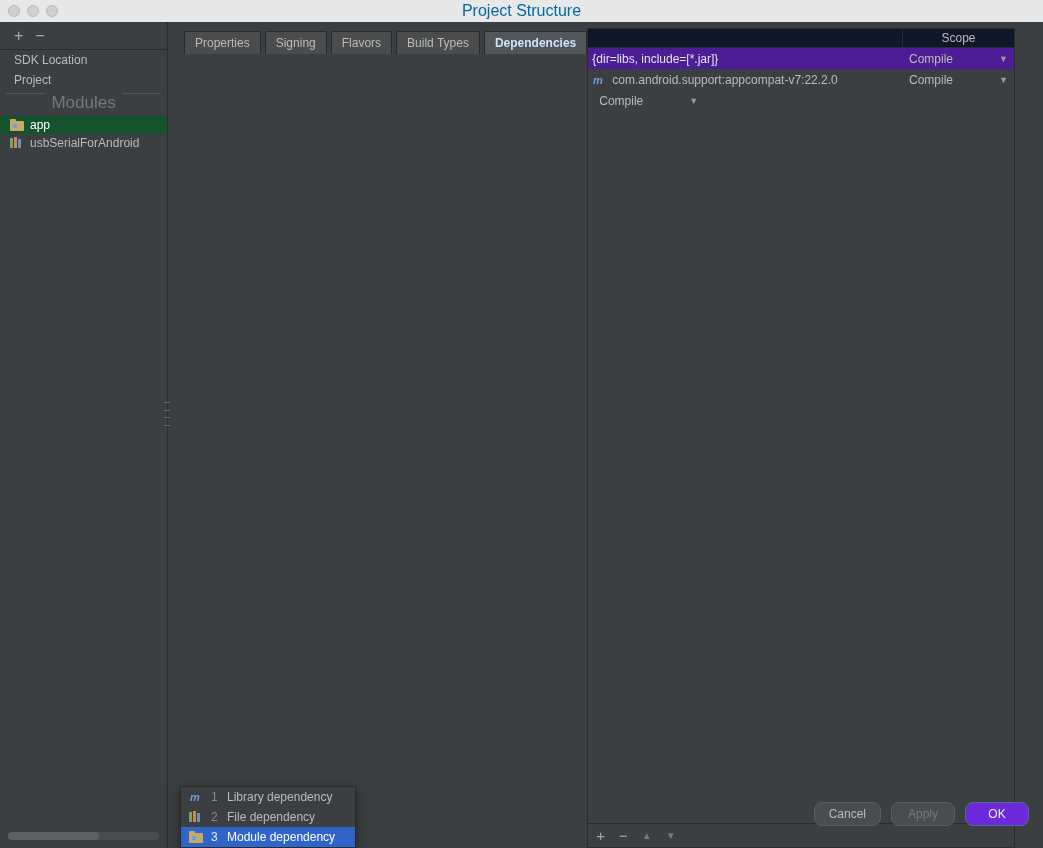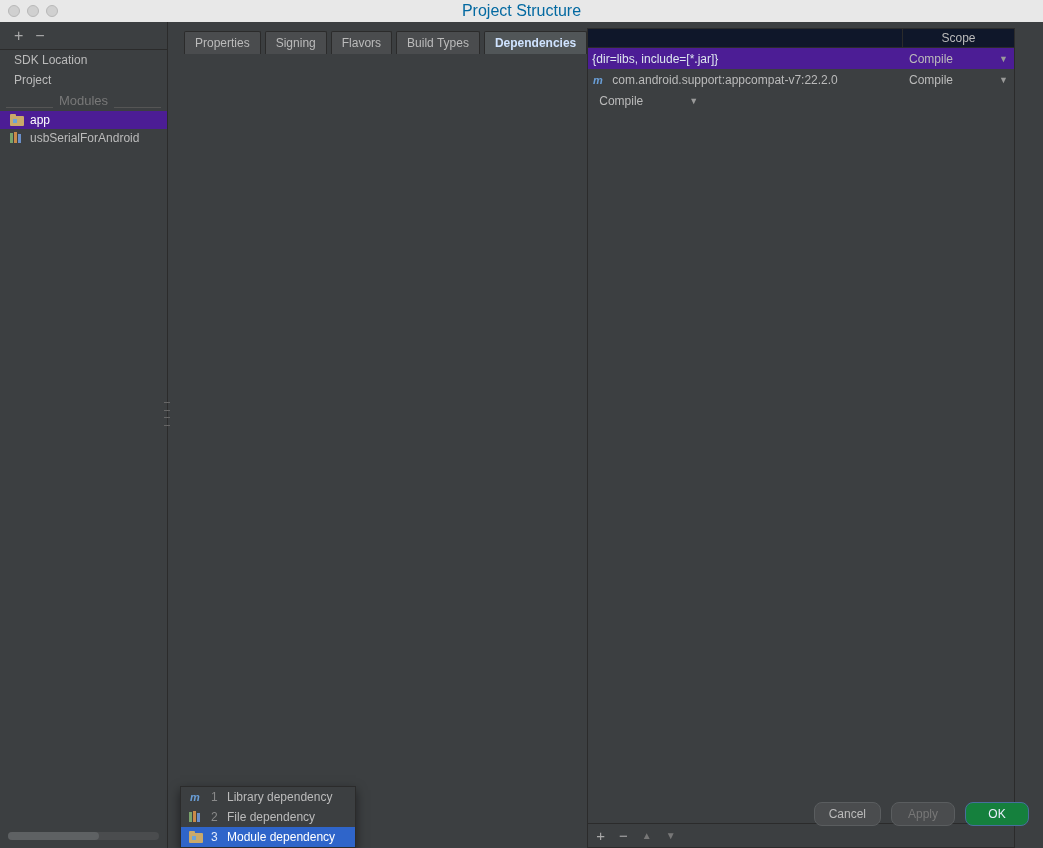--- a/index.html
+++ b/index.html
@@ -6,24 +6,24 @@
   html, body { width: 1043px; height: 848px; font-family: "Lucida Grande", "Segoe UI", sans-serif; font-size: 12px; background: #3c3f41; color: #bbbbbb; overflow: hidden; }
   .titlebar { height: 22px; background: #e8e8e8; display: flex; align-items: center; position: relative; }
   .traffic { display: flex; gap: 7px; padding-left: 8px; }
   .tl { width: 12px; height: 12px; border-radius: 50%; background: #d0d0d0; border: 1px solid #b8b8b8; }
   .titlebar .title { position: absolute; left: 0; right: 0; text-align: center; color: #0369a1; font-size: 16px; pointer-events: none; }
   .main { display: flex; height: 826px; background: #3c3f41; }
   .sidebar { width: 168px; background: #3c3f41; border-right: 1px solid #2b2b2b; display: flex; flex-direction: column; position: relative; }
   .sidebar-tools { height: 28px; display: flex; align-items: center; gap: 12px; padding-left: 14px; border-bottom: 1px solid #2b2b2b; }
   .tool-plus, .tool-minus { color: #aaaaaa; font-size: 16px; line-height: 1; cursor: pointer; }
   .side-item { padding: 3px 14px; color: #bbbbbb; cursor: pointer; }
-  .modules-hdr { display: flex; align-items: flex-end; color: #787878; font-size: 13px; padding: 3px 0; }
+  .modules-hdr { display: flex; align-items: flex-start; color: #787878; font-size: 17px; padding: 3px 0; }
   .modules-hdr .line { flex: 1; height: 1px; background: #555; margin: 0 6px; }
   .module-row { display: flex; align-items: center; gap: 6px; padding: 2px 10px; cursor: pointer; white-space: nowrap; overflow: hidden; }
-  .module-row.sel { background: #4c1d95; color: #fff; }
+  .module-row.sel { background: #14532d; color: #fff; }
   .icon { width: 14px; height: 14px; display: inline-flex; align-items: center; justify-content: center; flex: none; }
   .sidebar-scroll { position: absolute; bottom: 8px; left: 8px; right: 8px; height: 8px; background: #4a4c4e; border-radius: 4px; }
   .sidebar-scroll .thumb { width: 60%; height: 100%; background: #5e6163; border-radius: 4px; }
   .grip { position: absolute; right: -3px; top: 380px; width: 6px; height: 24px; display: flex; flex-direction: column; justify-content: space-between; }
   .grip span { height: 1px; background: #666; }
   .content { flex: 1; display: flex; padding: 6px 28px 0 10px; position: relative; }
   .tabs { display: flex; align-items: flex-end; height: 26px; gap: 4px; margin-left: 6px; }
   .tab { padding: 4px 10px; background: #4a4c4e; color: #bbbbbb; border: 1px solid #2b2b2b; border-bottom: none; border-radius: 2px 2px 0 0; font-size: 12px; cursor: pointer; }
   .tab.active { background: #515658; color: #cfe3ff; font-weight: bold; }
   .panel { flex: 1; border: 1px solid #2b2b2b; background: #3c3f41; display: flex; flex-direction: column; }
@@ -40,21 +40,21 @@
   .list-tools { height: 24px; display: flex; align-items: center; gap: 14px; padding-left: 8px; border-top: 1px solid #2b2b2b; color: #aaaaaa; }
   .arrow { font-size: 10px; color: #777; }
   .popup { position: absolute; left: 180px; top: 786px; width: 176px; background: #3c3f41; border: 1px solid #2b2b2b; box-shadow: 0 4px 10px rgba(0,0,0,.5); z-index: 50; }
   .popup-item { display: flex; align-items: center; gap: 8px; padding: 3px 8px; color: #bbbbbb; font-size: 12px; cursor: pointer; }
   .popup-item.sel { background: #2f65ca; color: #fff; }
   .popup-item .num { color: #8a8a8a; width: 8px; }
   .popup-item.sel .num { color: #e8eefc; }
   .footer { position: absolute; right: 14px; bottom: 22px; display: flex; gap: 10px; }
   .btn { min-width: 64px; height: 24px; padding: 0 14px; background: #4a4c4e; border: 1px solid #5a5d5f; color: #bbbbbb; border-radius: 8px; font-size: 12px; display: flex; align-items: center; justify-content: center; cursor: pointer; }
   .btn.disabled { color: #777; cursor: default; }
-  .btn.primary { background: #15803d; border-color: #486f9c; color: #e8eefc; }
+  .btn.primary { background: #6d28d9; border-color: #486f9c; color: #e8eefc; }
   svg { display: block; }
 </style>
 </head>
 <body>
 
 <div class="titlebar">
   <div class="traffic">
     <div class="tl"></div>
     <div class="tl"></div>
     <div class="tl"></div>

